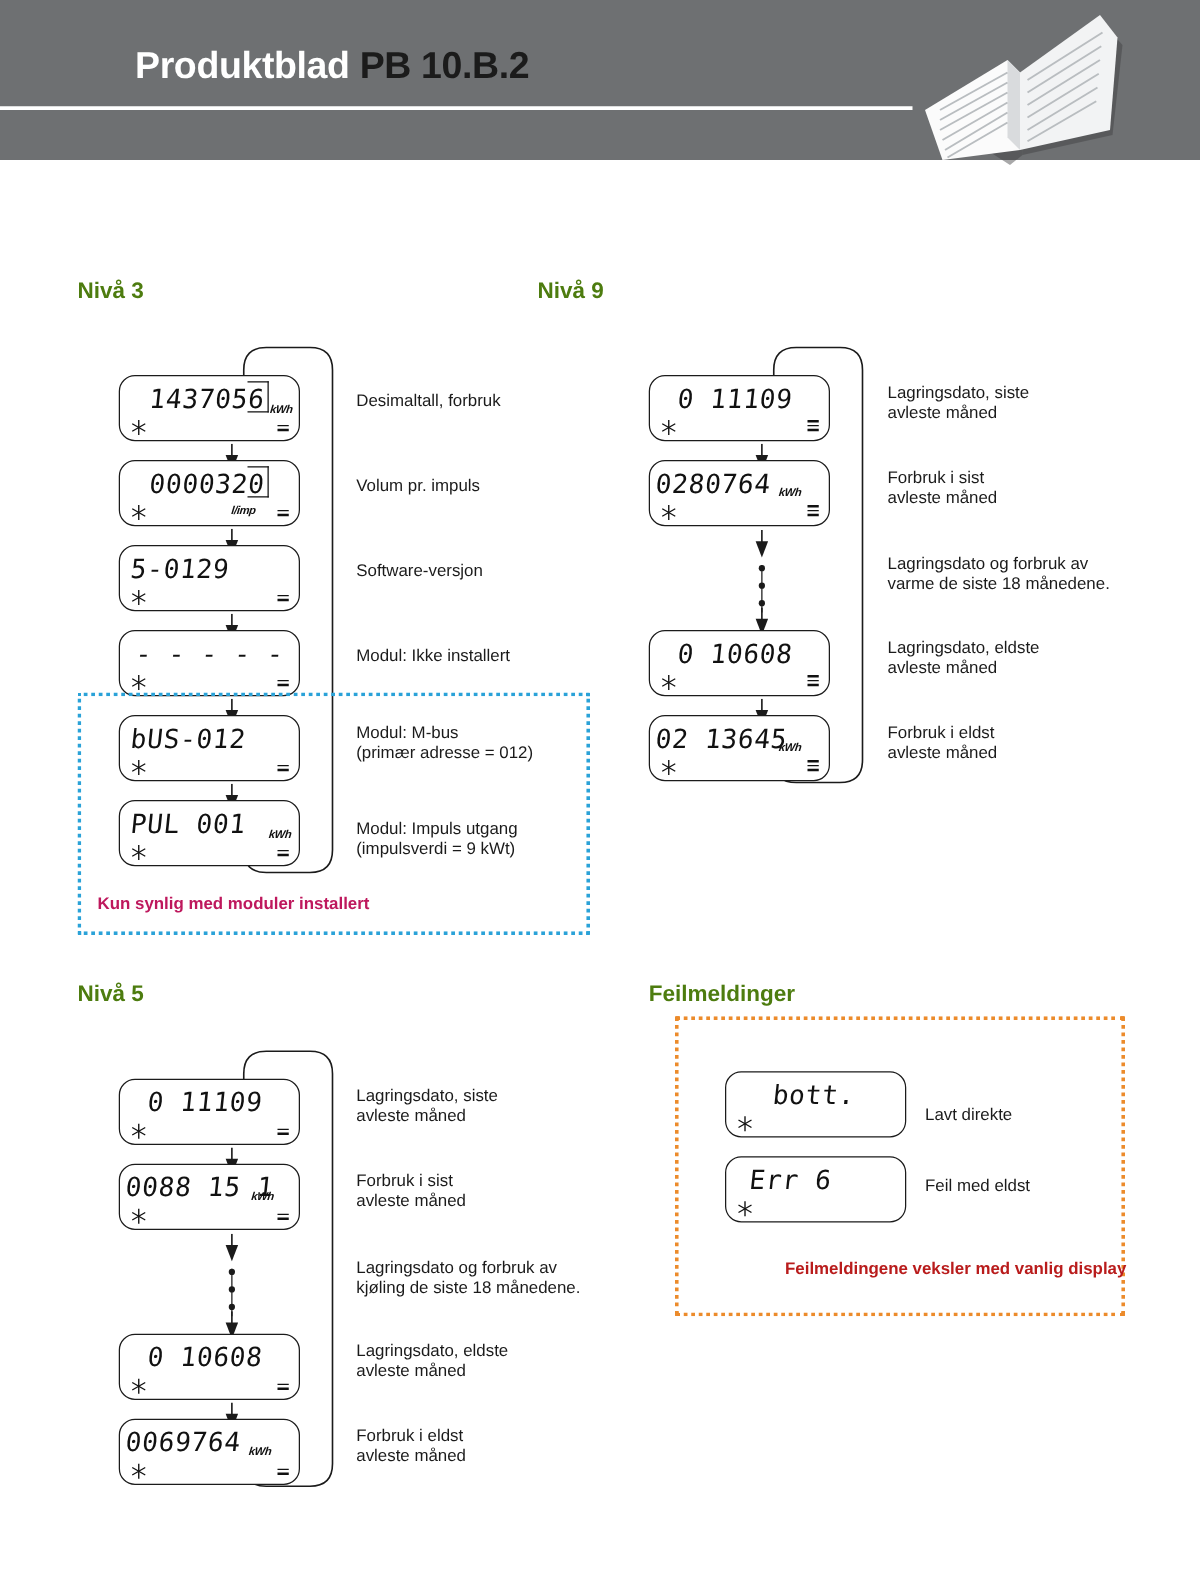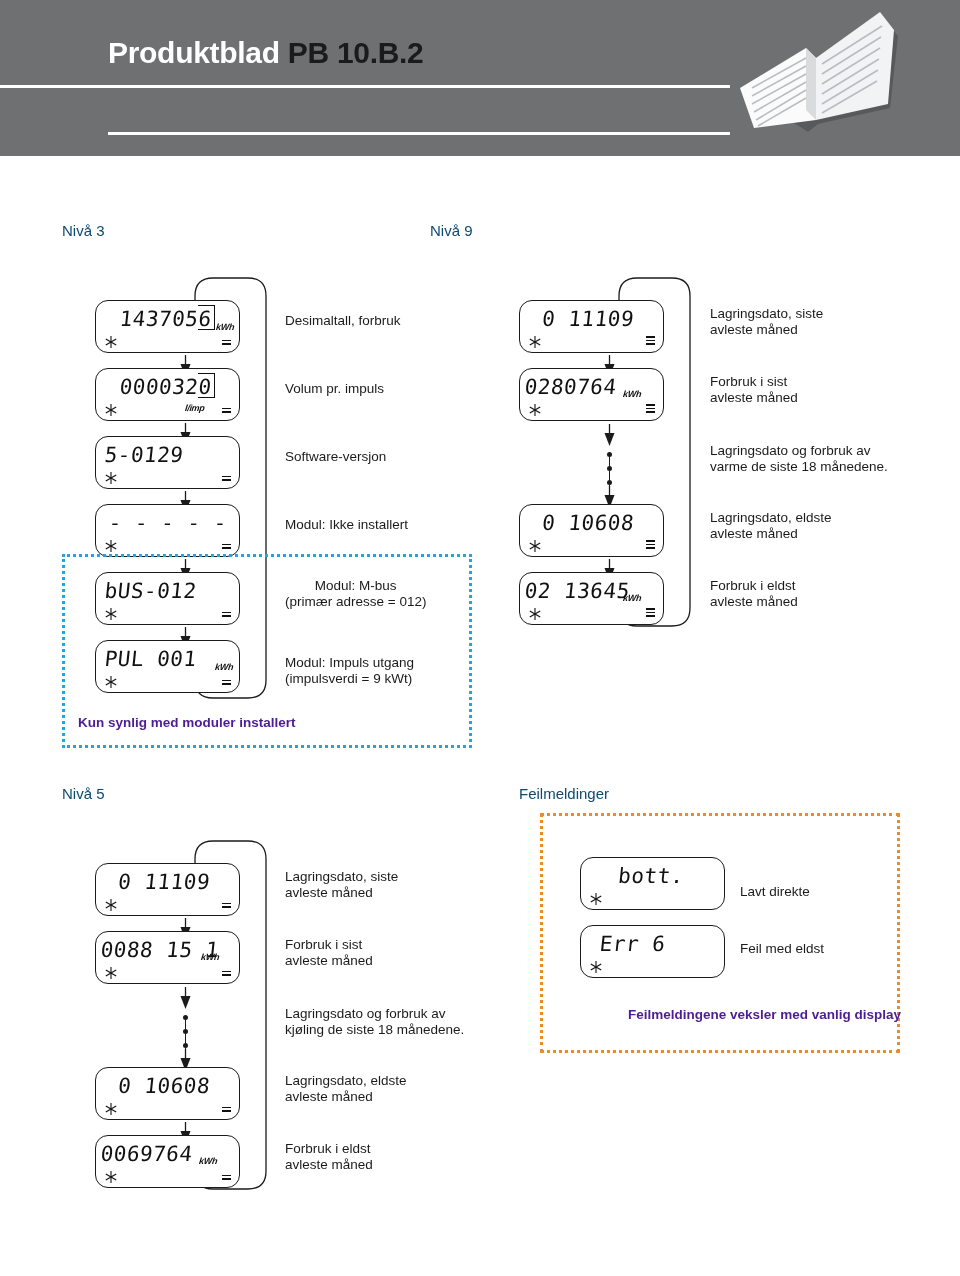--- a/index.html
+++ b/index.html
@@ -6,21 +6,21 @@
   html, body { margin:0; padding:0; }
   body {
     width:960px; height:1276px; position:relative;
     background:#ffffff;
     font-family:"Liberation Sans", sans-serif;
     overflow:hidden;
   }
 
   
   #header {
-    position:absolute; left:0; top:0; width:960px; height:156px;
+    position:absolute; left:0; top:0; width:960px; height:128px;
     background:#6e7072;
   }
   #header-rule-top {
     position:absolute; left:0; top:85px; width:730px; height:3px;
     background:#ffffff;
   }
   #header-rule-bottom {
     position:absolute; left:108px; top:132px; width:622px; height:3px;
     background:#ffffff;
   }
@@ -32,21 +32,21 @@
   #title-main .code { color:#1b1b1b; }
   #title-sub {
     position:absolute; left:108px; top:98px;
     font-size:21px; font-weight:bold; color:#ffffff;
     letter-spacing:0px; white-space:nowrap;
   }
   #book-icon { position:absolute; left:722px; top:-4px; width:190px; height:152px; }
 
   
   .level-head {
-    position:absolute; font-size:15px; font-weight:normal; color:#0c4a6e;
+    position:absolute; font-size:18px; font-weight:bold; color:#4d7c0f;
     white-space:nowrap;
   }
 
   
   .lcd {
     position:absolute; width:145px; height:53px;
     border:1.4px solid #1b1b1b; border-radius:13px;
     background:#ffffff;
   }
   .lcd .digits {
@@ -89,24 +89,24 @@
   }
 
   
   .dotbox {
     position:absolute;
     border:3px dotted #2aa2d8;
     border-radius:1px;
   }
   .dotbox.orange { border-color:#ec8b2b; }
   .dotnote {
-    position:absolute; font-size:13.5px; font-weight:bold; color:#4c1d95;
+    position:absolute; font-size:13.5px; font-weight:bold; color:#be185d;
     white-space:nowrap;
   }
-  .dotnote.orange { color:#4c1d95;padding-left:24px; }
+  .dotnote.orange { color:#b91c1c;padding-left:24px; }
 
   
   .vdots { position:absolute; width:5px; }
   .vdots i { display:block; width:5px; height:5px; border-radius:50%; background:#1b1b1b; margin-bottom:9px; }
 
   
   #footer { position:absolute; left:0; top:1200px; width:960px; height:76px; }
 </style>
 </head>
 <body>
@@ -249,21 +249,21 @@
         <line x1="7" y1="1" x2="7" y2="13"></line>
         <line x1="1.8" y1="4" x2="12.2" y2="10"></line>
         <line x1="12.2" y1="4" x2="1.8" y2="10"></line>
       </g>
   </svg>
   <div class="bars">
       <i></i>
       <i></i>
     </div>
 </div>
-<div class="desc" style="left:285px; top:578px;text-align:center;">Modul: M-bus
+<div class="desc" style="left:285px; top:578px;">Modul: M-bus
 (primær adresse = 012)</div>
 <svg class="arrow-v" style="left:179px; top:627px; height:23px;" viewBox="0 0 13 23">
     <line x1="6.5" y1="0" x2="6.5" y2="15" stroke="#1b1b1b" stroke-width="1.3"></line>
     <polygon points="6.5,22 1.5,9 11.5,9" fill="#1b1b1b"></polygon>
   </svg>
 
 <div class="lcd" style="left:95px; top:640px;">
   <div class="digits" style="left:10px;">PUL  001</div>
   <div class="unit kwh" style="right:6px; top:22px;">kWh</div>
   <svg class="star" viewBox="0 0 14 14">

